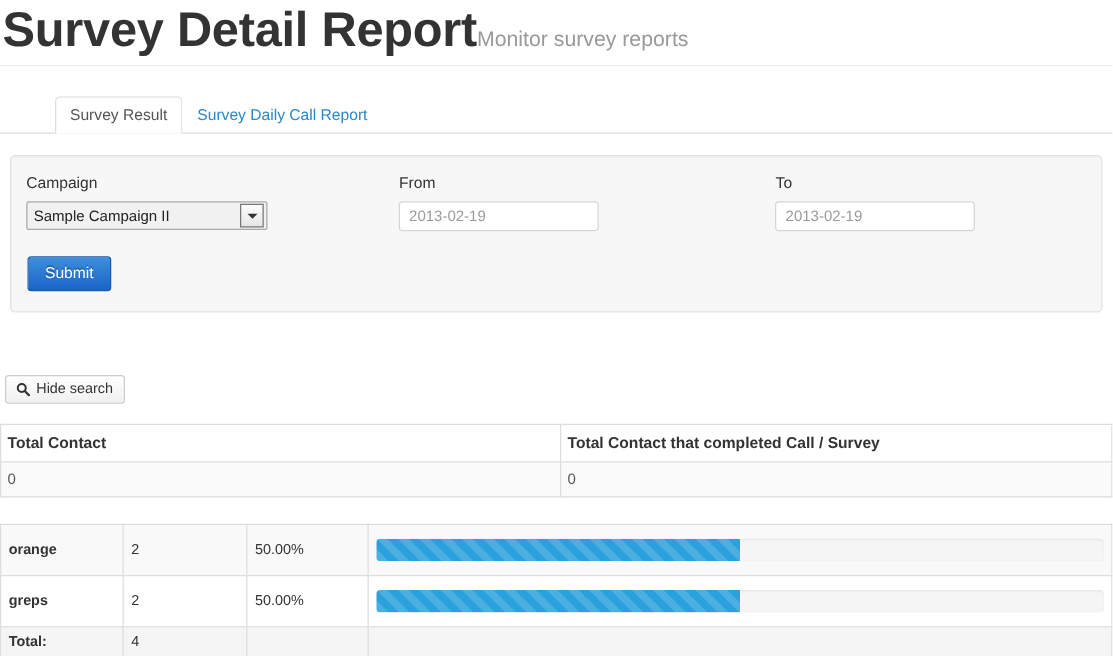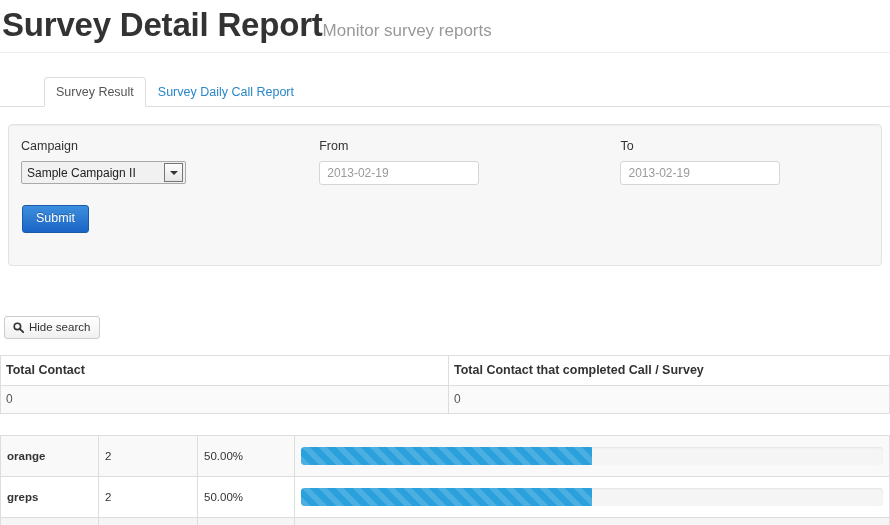--- a/index.html
+++ b/index.html
@@ -19,21 +19,21 @@
 
   
   .page-header {
     padding: 6px 0 8px 0;
     margin: 0 0 0 0;
     border-bottom: 1px solid #eeeeee;
     display: flex;
     align-items: baseline;
   }
   .page-title {
-    font-size: 33px;
+    font-size: 39px;
     font-weight: bold;
     color: #333333;
     line-height: 38px;
     letter-spacing: -0.2px;
     padding-left: 2px;
   }
   .page-subtitle {
     font-size: 17px;
     color: #999999;
     font-weight: normal;
@@ -70,41 +70,41 @@
     cursor: default;
     margin-left: 38px;
   }
 
   
   .filter-panel {
     margin: 17px 8px 0 8px;
     background: #f7f7f7;
     border: 1px solid #e3e3e3;
     border-radius: 4px;
-    padding: 14px 12px 32px 12px;
+    padding: 14px 12px 16px 12px;
     box-shadow: inset 0 1px 1px rgba(0,0,0,0.04);
   }
   .filter-row {
     display: flex;
   }
   .field-group {
     display: flex;
     flex-direction: column;
   }
   .field-campaign { width: 300px; }
   .field-from { width: 303px; }
   .field-to { width: 250px; }
   .field-label {
     font-size: 12.5px;
     color: #333333;
     margin-bottom: 7px;
     line-height: 15px;
   }
   .native-select {
-    width: 165px;
+    width: 193px;
     height: 23px;
     box-sizing: border-box;
     background: #f1f1f1;
     border: 1px solid #a9a9a9;
     border-radius: 2px;
     display: flex;
     align-items: center;
     justify-content: space-between;
     font-size: 12px;
     color: #222222;

